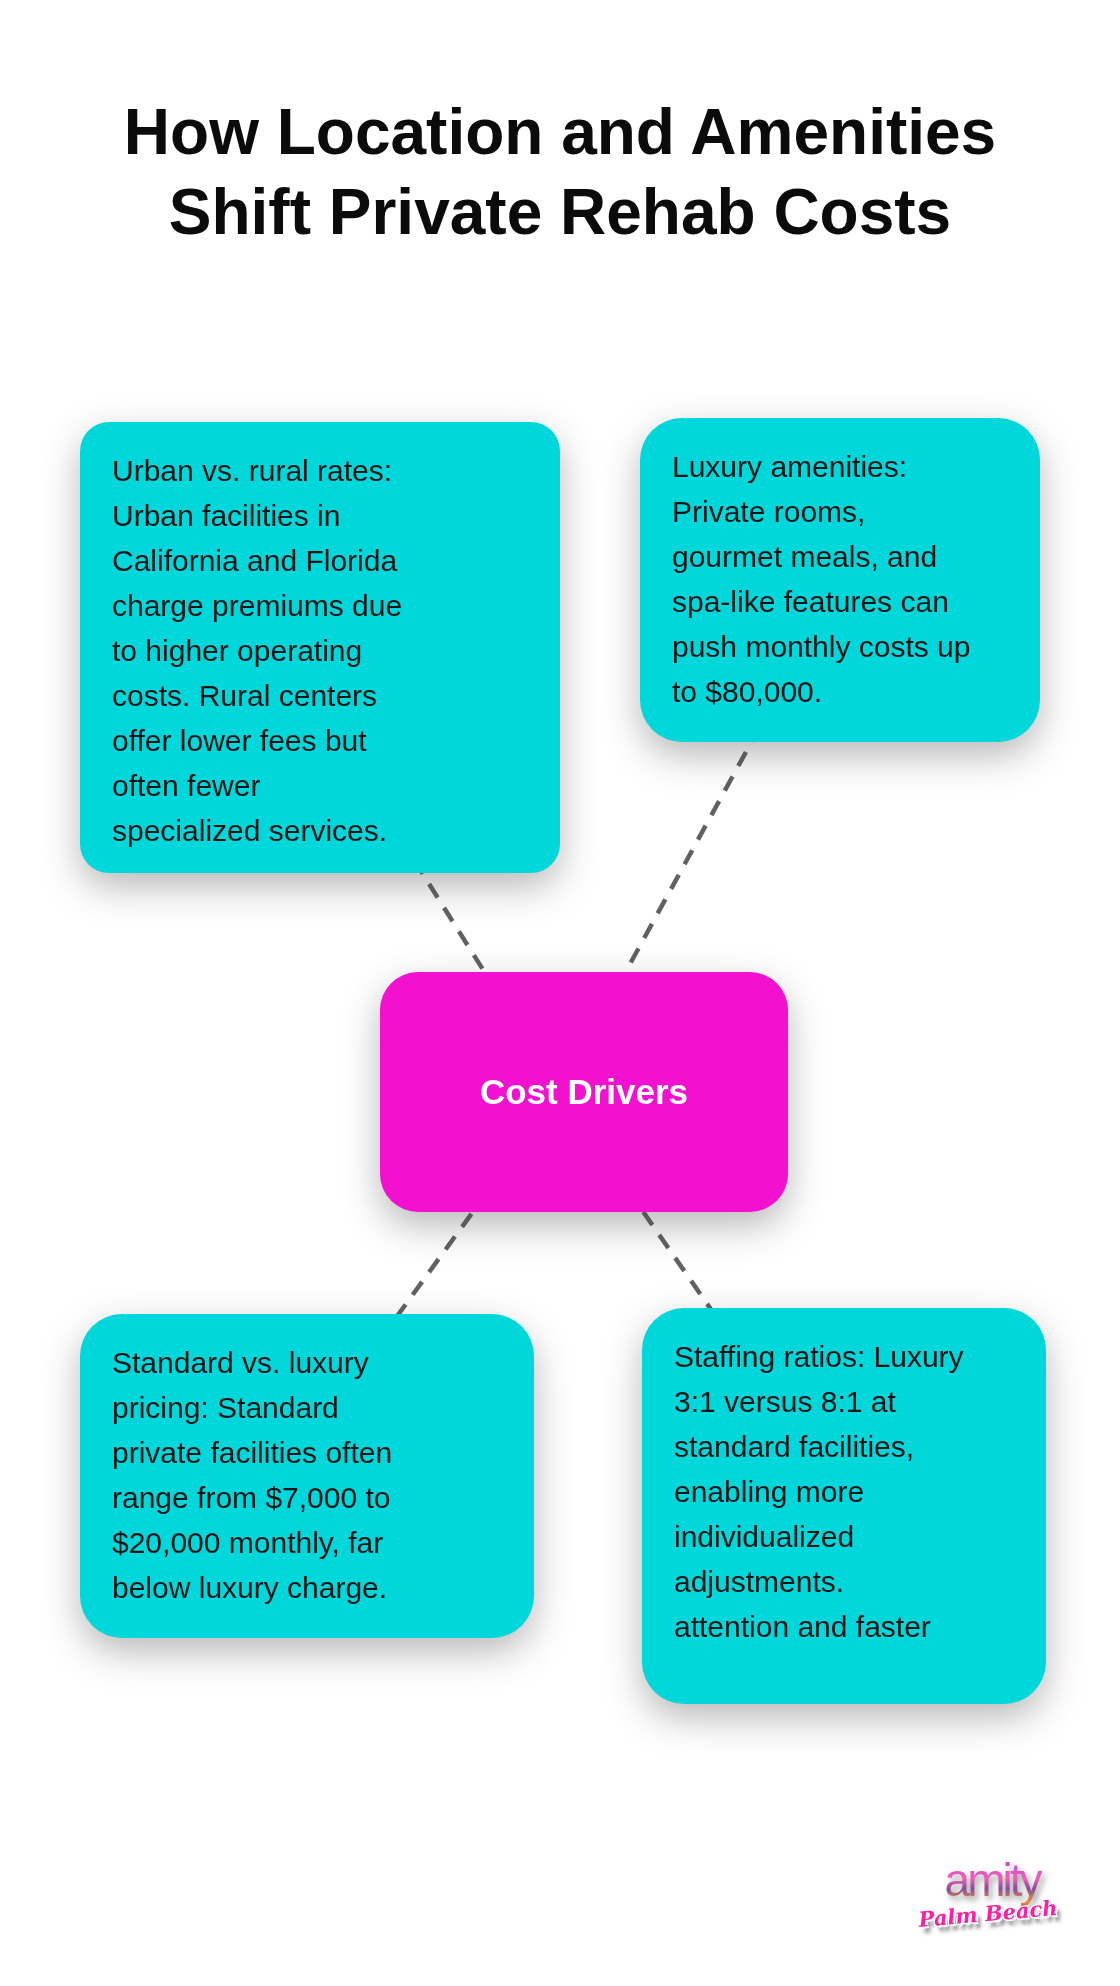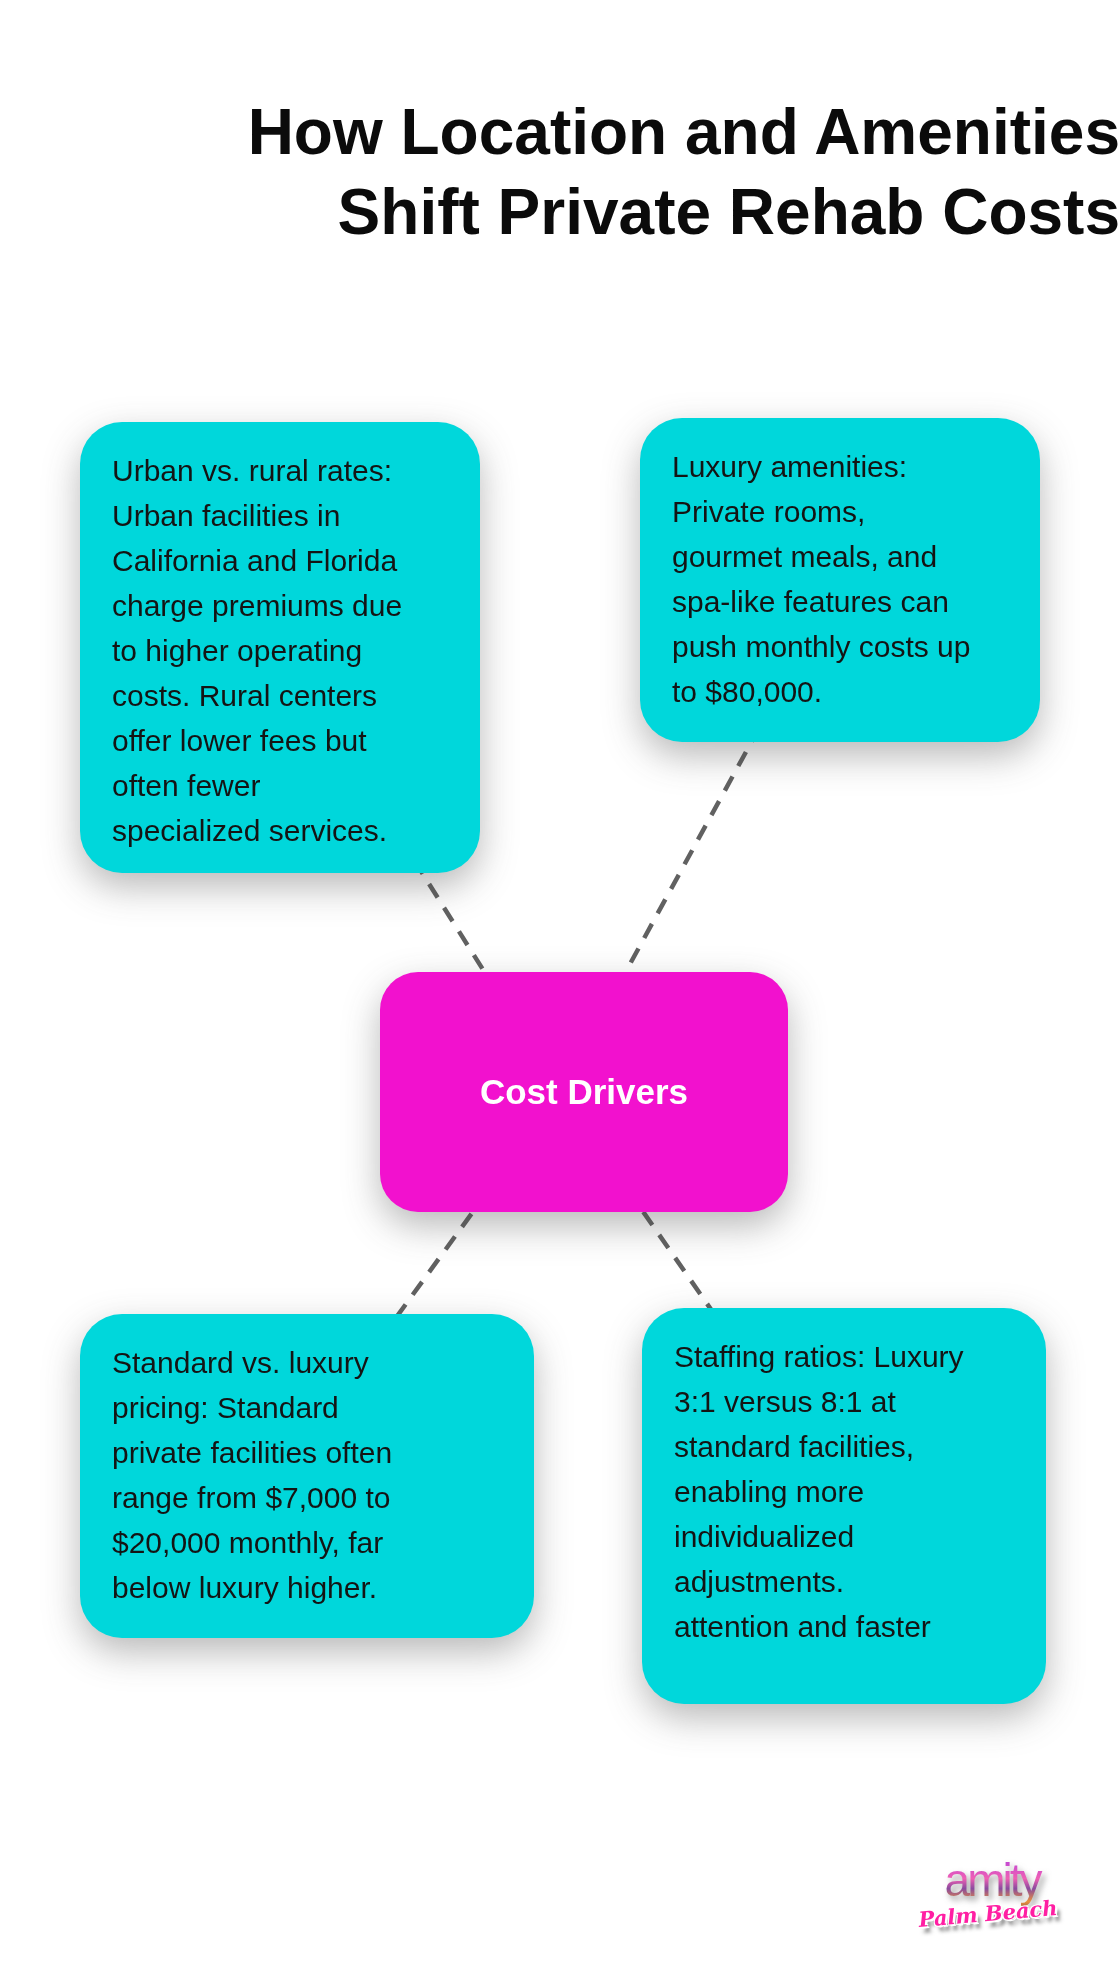--- a/index.html
+++ b/index.html
@@ -13,21 +13,21 @@
     height: 1986px;
     background: #ffffff;
     overflow: hidden;
     font-family: "Liberation Sans", sans-serif;
   }
   .page-title {
     position: absolute;
     top: 92px;
     left: 0;
     width: 100%;
-    text-align: right;
+    text-align: center;
     font-size: 64px;
     font-weight: 700;
     line-height: 80px;
     color: #0b0b0b;
   }
   .connectors {
     position: absolute;
     left: 0;
     top: 0;
     width: 1120px;
@@ -38,21 +38,21 @@
     background: #00D7DB;
     border-radius: 42px;
     padding: 26px 24px 20px 32px;
     box-sizing: border-box;
     box-shadow: 0 14px 36px rgba(70,70,70,0.38);
     color: #141414;
     font-size: 30px;
     line-height: 45px;
     font-weight: 400;
   }
-  .card-top-left     { left: 80px;  top: 422px;  width: 400px; min-height: 450px; }
+  .card-top-left     { left: 80px;  top: 422px;  width: 480px; min-height: 450px; border-radius: 29px; }
   .card-top-right    { left: 640px; top: 418px;  width: 400px; min-height: 324px; }
   .card-bottom-left  { left: 80px;  top: 1314px; width: 454px; min-height: 324px; }
   .card-bottom-right { left: 642px; top: 1308px; width: 404px; min-height: 396px; }
   .center-node {
     position: absolute;
     left: 380px;
     top: 972px;
     width: 408px;
     height: 240px;
     border-radius: 38px;
@@ -152,21 +152,21 @@
   <div class="center-node">
     <div class="center-node-label">Cost Drivers</div>
   </div>
 
   <div class="card card-bottom-left">
       <div>Standard vs. luxury</div>
       <div>pricing: Standard</div>
       <div>private facilities often</div>
       <div>range from $7,000 to</div>
       <div>$20,000 monthly, far</div>
-      <div>below luxury higher.</div>
+      <div>below luxury charge.</div>
     </div>
 
   <div class="card card-bottom-right">
       <div>Staffing ratios: Luxury</div>
       <div>3:1 versus 8:1 at</div>
       <div>standard facilities,</div>
       <div>enabling more</div>
       <div>individualized</div>
       <div>adjustments.</div>
       <div>attention and faster</div>

